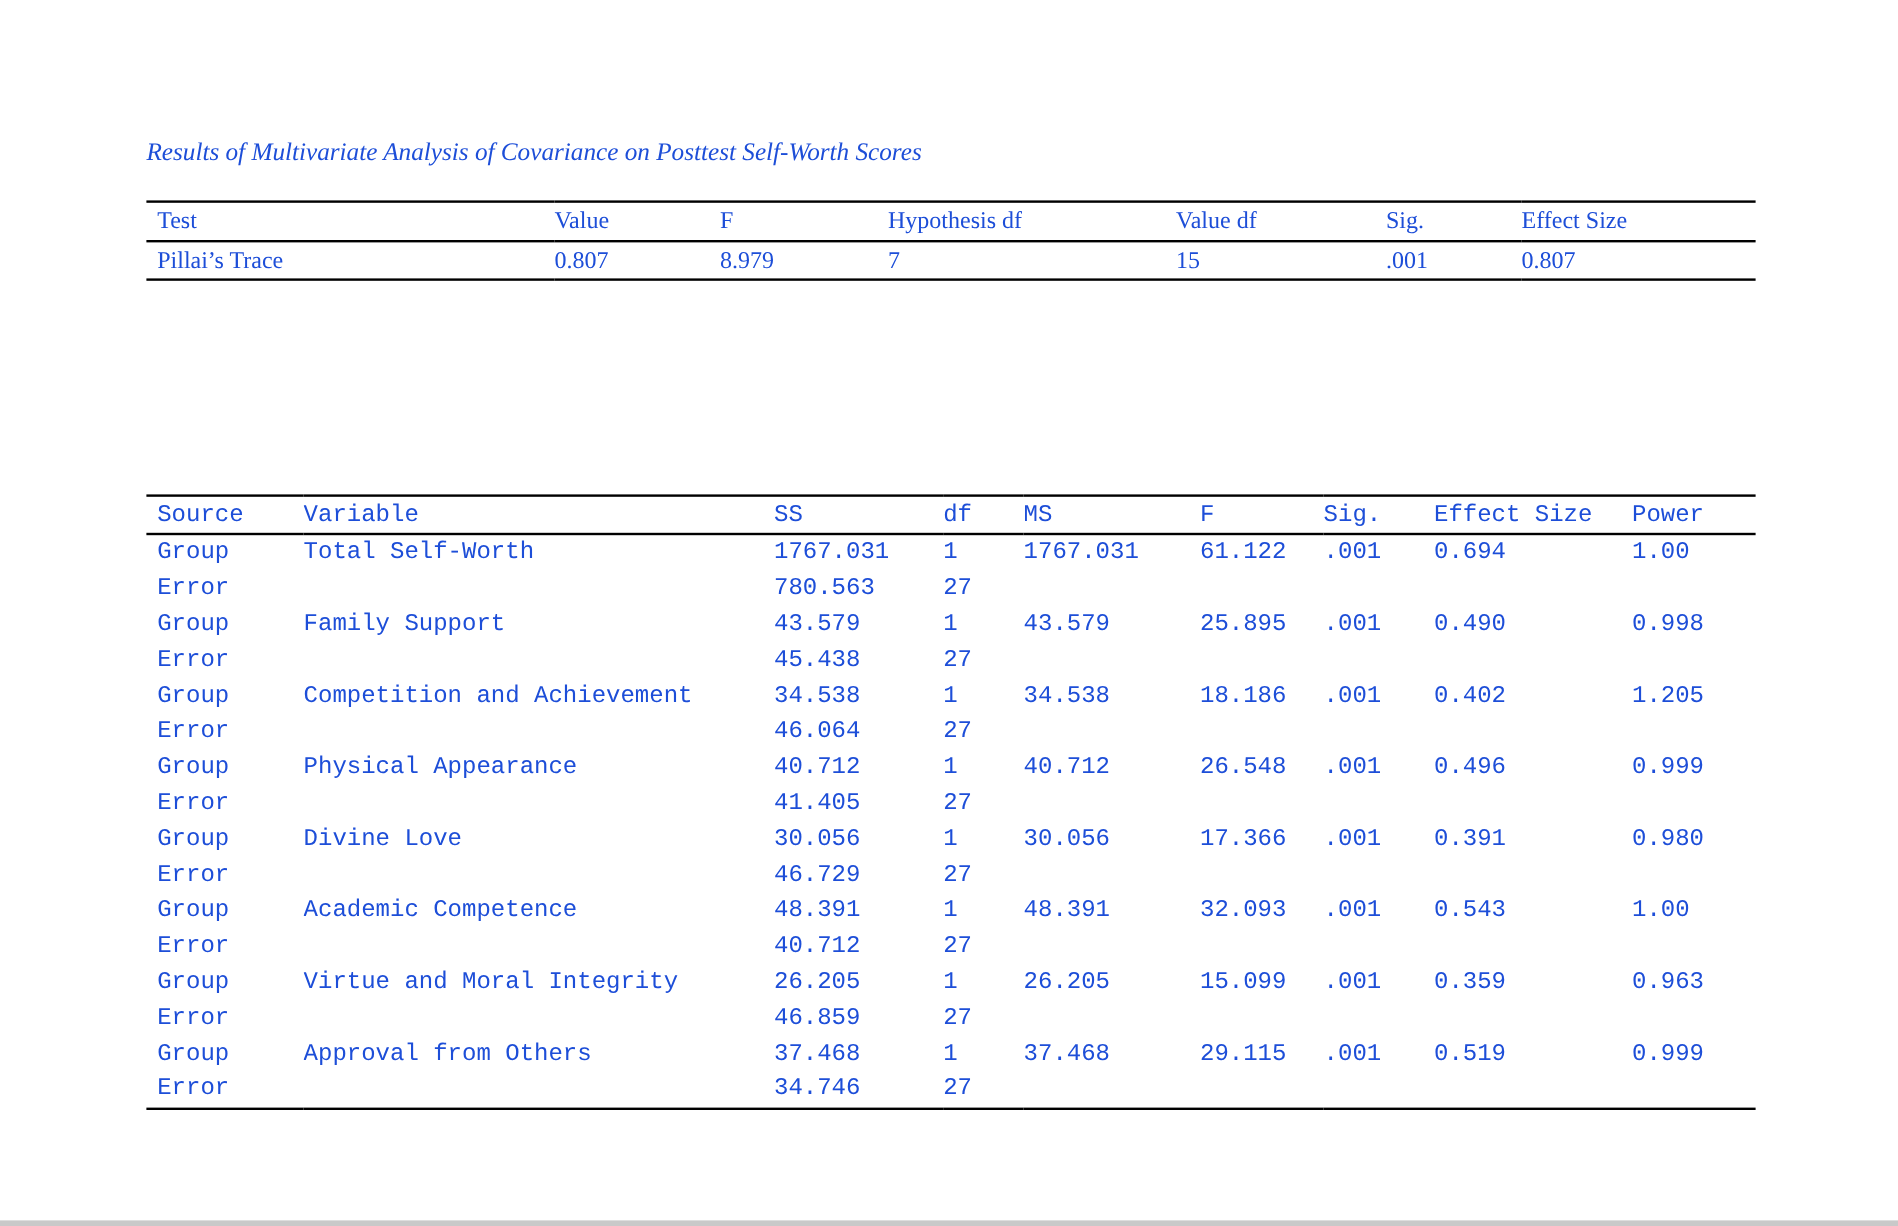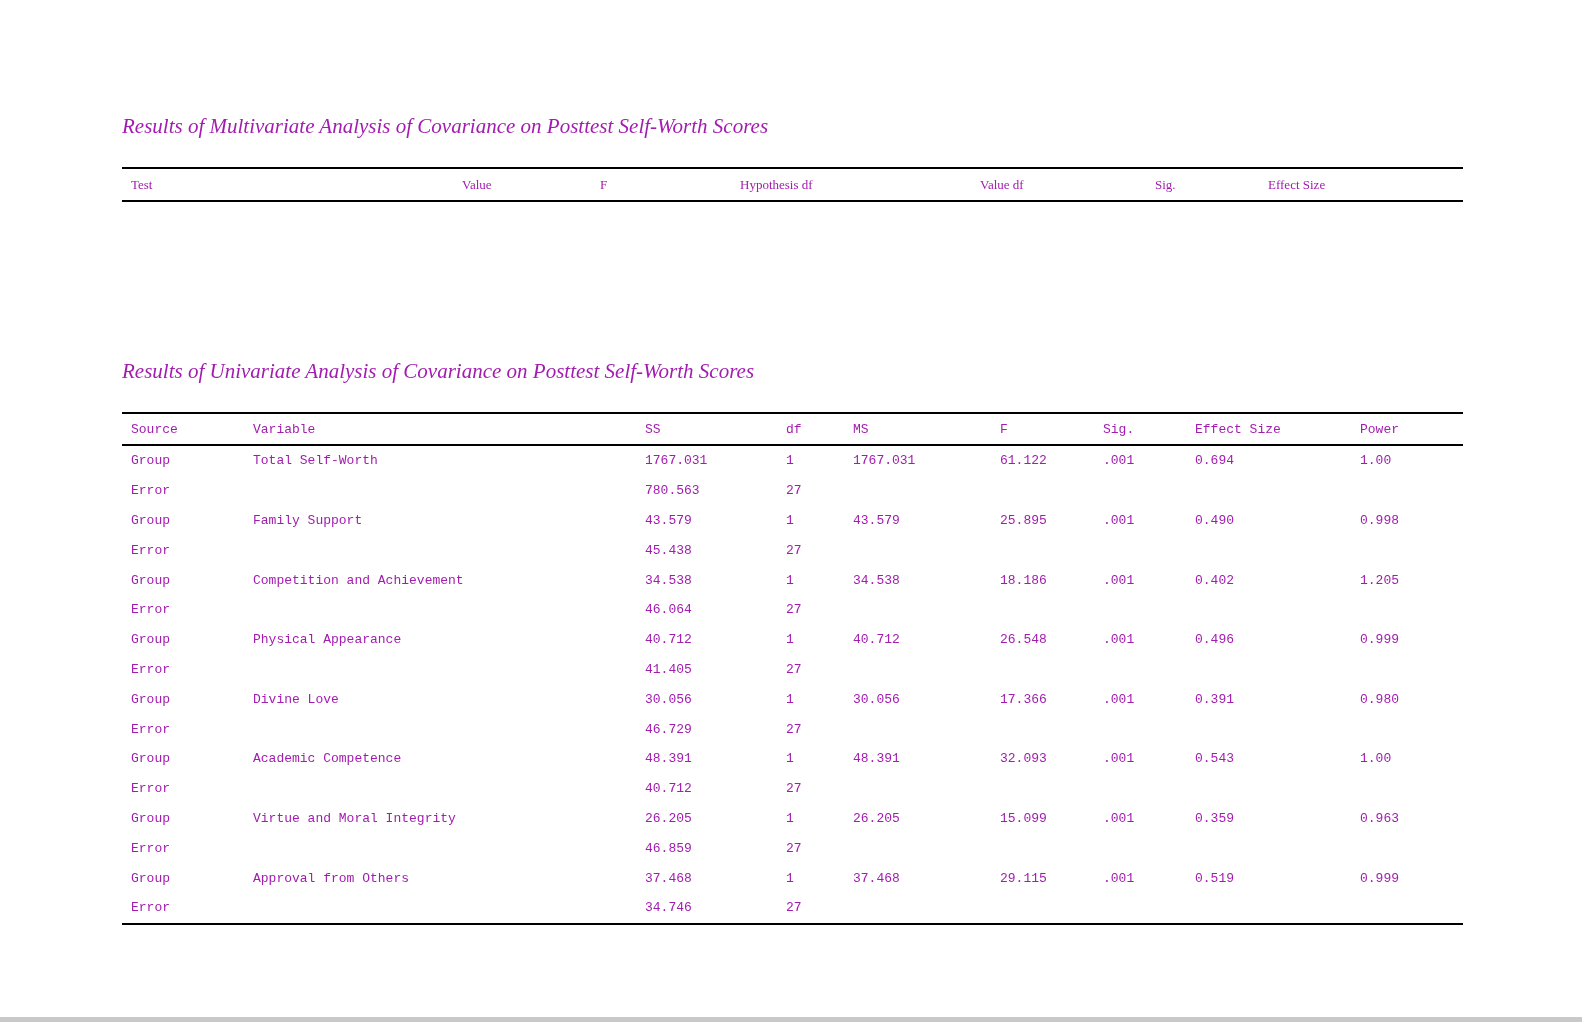--- a/index.html
+++ b/index.html
@@ -7,40 +7,40 @@
     padding: 0;
     background: #ffffff;
   }
   .page {
     position: relative;
     width: 1582px;
     height: 1022px;
     background: #ffffff;
     overflow: hidden;
     font-family: "Liberation Serif", serif;
-    color: #a21caf;
+    color: #1d4ed8;
   }
   .table-title {
     position: absolute;
     left: 122px;
     font-style: italic;
     font-size: 21px;
     line-height: 28px;
     white-space: nowrap;
   }
   #title-1 { top: 112px; }
   #title-2 { top: 357px; }
 
   table.apa {
     position: absolute;
     left: 122px;
     width: 1341px;
     border-collapse: collapse;
     table-layout: fixed;
-    font-size: 13px;
+    font-size: 20px;
     border-bottom: 2px solid #000000;
   }
   #table-1 { top: 167px; }
   #table-2 { top: 412px; font-family: Liberation Mono, monospace; }
 
   table.apa th, table.apa td {
     font-weight: normal;
     text-align: left;
     vertical-align: middle;
     padding: 0;
@@ -90,27 +90,35 @@
         <th>Test</th>
         <th>Value</th>
         <th>F</th>
         <th>Hypothesis df</th>
         <th>Value df</th>
         <th>Sig.</th>
         <th>Effect Size</th>
       </tr>
     </thead>
     <tbody>
+  <tr>
+    <td>Pillai’s Trace</td>
+    <td>0.807</td>
+    <td>8.979</td>
+    <td>7</td>
+    <td>15</td>
+    <td>.001</td>
+    <td>0.807</td>
+  </tr>
 
 
 
 </tbody>
   </table>
 
-  <div class="table-title" id="title-2">Results of Univariate Analysis of Covariance on Posttest Self-Worth Scores</div>
 
   <table class="apa" id="table-2">
     <colgroup>
       <col style="width:131px">
         <col style="width:392px">
         <col style="width:141px">
       <col style="width:67px">
         <col style="width:147px">
         <col style="width:103px">
       <col style="width:92px">

